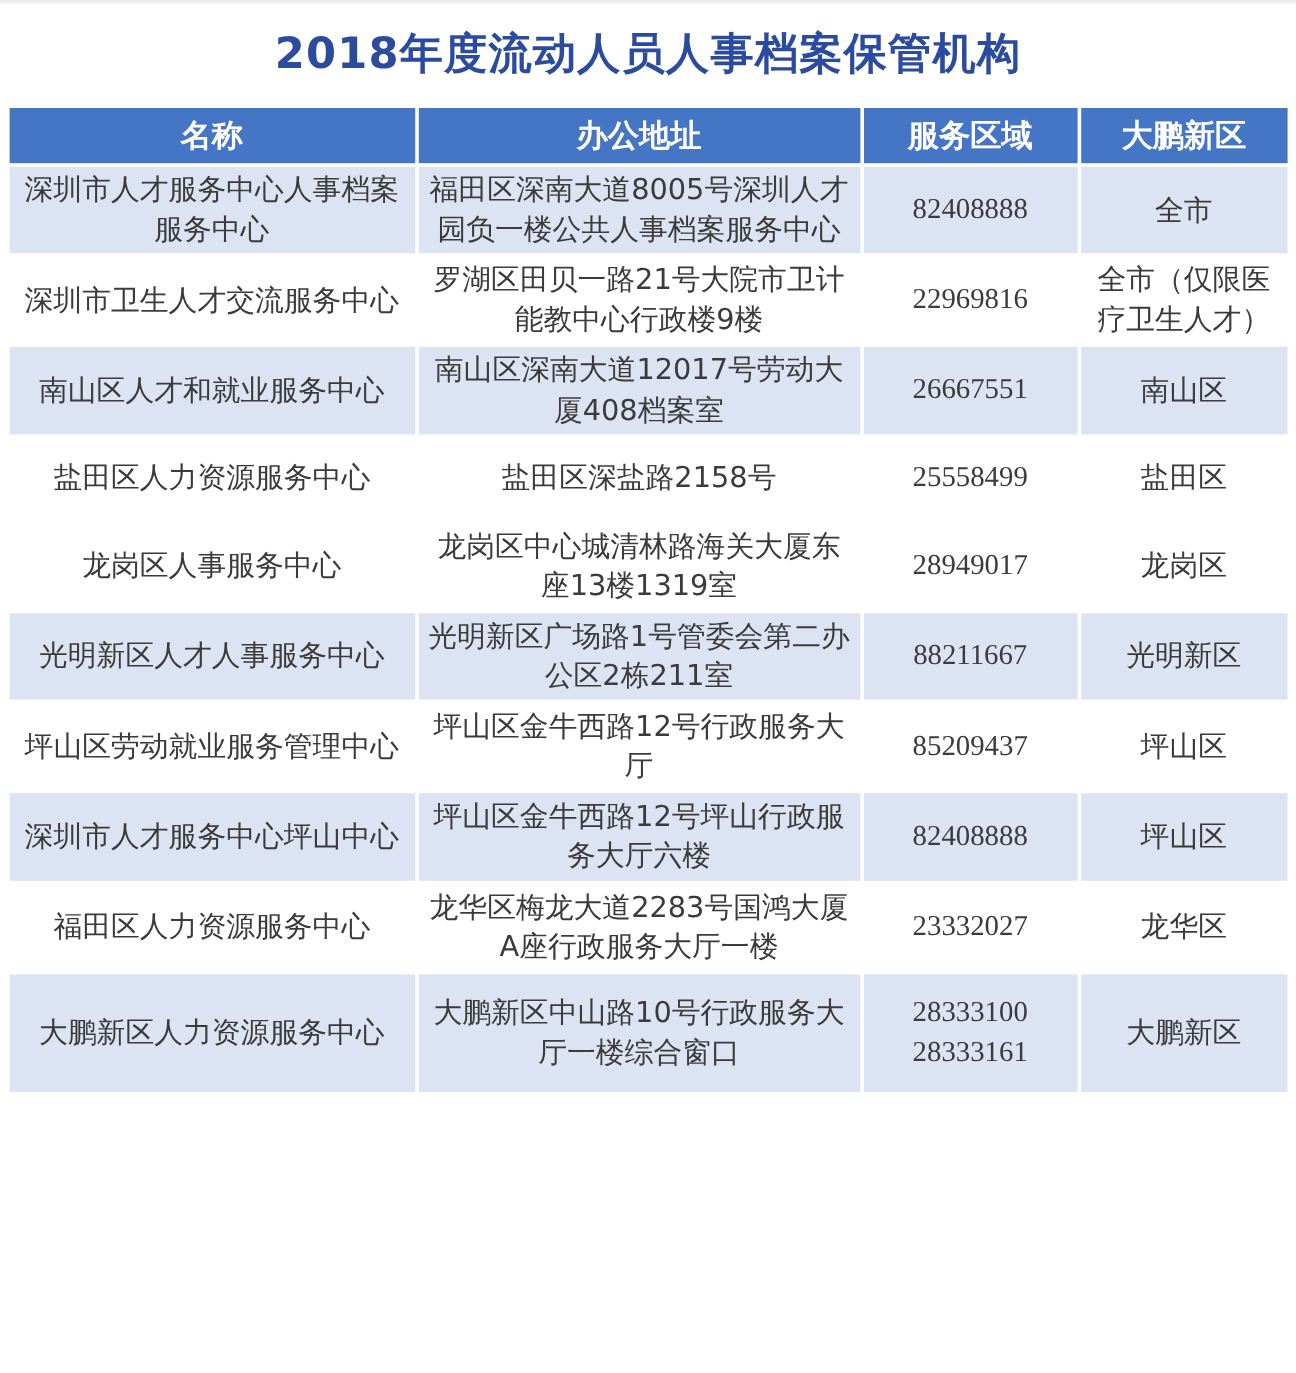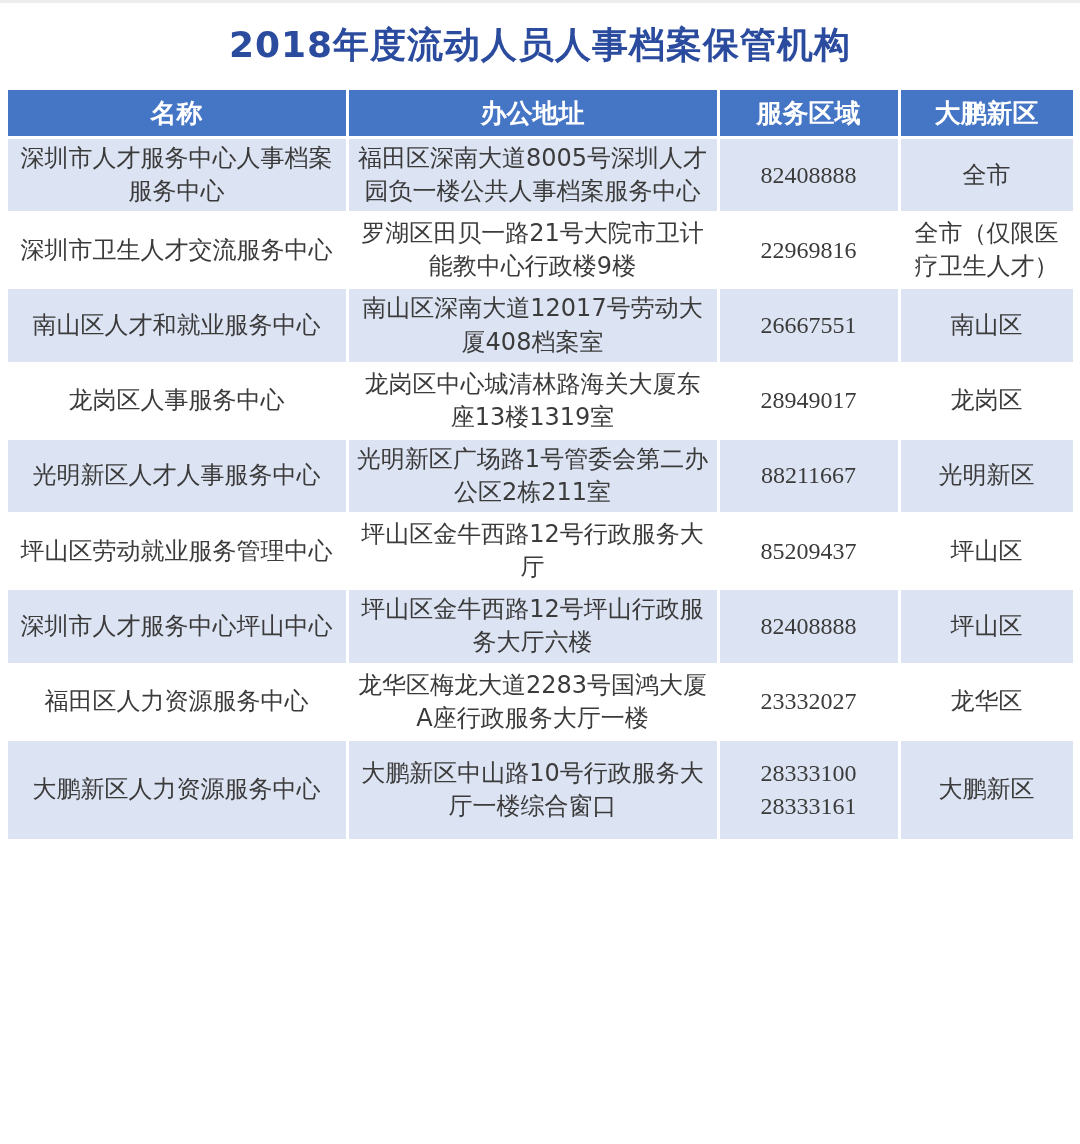--- a/index.html
+++ b/index.html
@@ -100,20 +100,26 @@
         <td class="phone-cell">22969816</td>
         <td class="area-cell">全市（仅限医疗卫生人才）</td>
       </tr>
       <tr class="r-odd">
         <td class="name-cell">南山区人才和就业服务中心</td>
         <td class="address-cell">南山区深南大道12017号劳动大厦408档案室</td>
         <td class="phone-cell">26667551</td>
         <td class="area-cell">南山区</td>
       </tr>
       <tr class="r-even">
+        <td class="name-cell">盐田区人力资源服务中心</td>
+        <td class="address-cell">盐田区深盐路2158号</td>
+        <td class="phone-cell">25558499</td>
+        <td class="area-cell">盐田区</td>
+      </tr>
+      <tr class="r-even">
         <td class="name-cell">龙岗区人事服务中心</td>
         <td class="address-cell">龙岗区中心城清林路海关大厦东座13楼1319室</td>
         <td class="phone-cell">28949017</td>
         <td class="area-cell">龙岗区</td>
       </tr>
       <tr class="r-odd">
         <td class="name-cell">光明新区人才人事服务中心</td>
         <td class="address-cell">光明新区广场路1号管委会第二办公区2栋211室</td>
         <td class="phone-cell">88211667</td>
         <td class="area-cell">光明新区</td>

